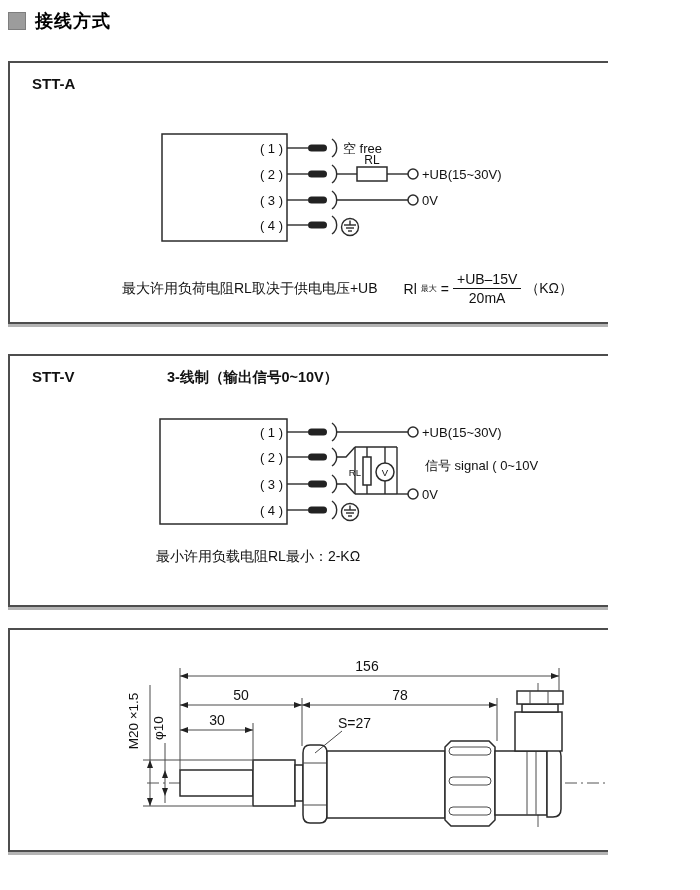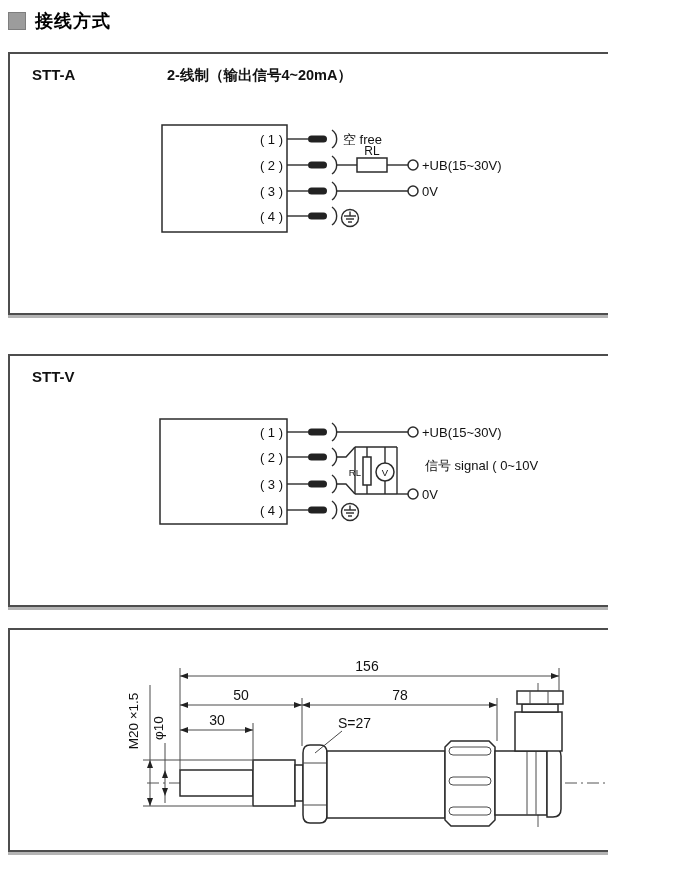--- a/index.html
+++ b/index.html
@@ -30,23 +30,22 @@
 </head>
 <body>
 
 <div class="page">
 
   <div class="section-header" style="top:9px;">
     <span class="section-sq"></span>
     <span class="section-title">接线方式</span>
   </div>
 
-  <div class="panel" style="top:52px;height:263px;">
+  <div class="panel" style="top:61px;height:263px;">
     <span class="panel-model">STT-A</span>
-    <span class="panel-sub">2-线制（输出信号4~20mA）</span>
 
     <svg class="diagram" style="left:130px;top:58px;" width="440" height="135" viewBox="0 0 440 135">
 
       <rect x="22" y="13" width="125" height="107" class="part"></rect>
 
       <text x="143" y="32" font-size="13" text-anchor="end">( 1 )</text>
       <text x="143" y="58" font-size="13" text-anchor="end">( 2 )</text>
       <text x="143" y="84" font-size="13" text-anchor="end">( 3 )</text>
       <text x="143" y="109" font-size="13" text-anchor="end">( 4 )</text>
 
@@ -85,24 +84,38 @@
       </g>
       <g>
         <circle cx="210" cy="106" r="8.5" class="wire"></circle>
         <line x1="210" y1="99.5" x2="210" y2="104" class="wire"></line>
         <line x1="204" y1="104" x2="216" y2="104" class="wire"></line>
         <line x1="206" y1="107" x2="214" y2="107" class="wire"></line>
         <line x1="208" y1="110" x2="212" y2="110" class="wire"></line>
       </g>
     </svg>
 
+    <div class="note-row" style="left:112px;top:208px;">
+      <span>最大许用负荷电阻RL取决于供电电压+UB</span>
+      <span class="formula">
+        <span>Rl</span>
+          <sub>最大</sub>
+          <span>=</span>
+        <span class="frac">
+          <span class="num">+UB–15V</span>
+          <span class="den">20mA</span>
+        </span>
+        <span>（KΩ）</span>
+      </span>
+    </div>
   </div>
 
   <div class="panel" style="top:354px;height:253px;">
     <span class="panel-model">STT-V</span>
+    <span class="panel-sub">3-线制（输出信号0~10V）</span>
 
     <svg class="diagram" style="left:130px;top:53px;" width="440" height="130" viewBox="0 0 440 130">
       <rect x="20" y="10" width="127" height="105" class="part"></rect>
       <text x="143" y="28" font-size="13" text-anchor="end">( 1 )</text>
       <text x="143" y="53" font-size="13" text-anchor="end">( 2 )</text>
       <text x="143" y="80" font-size="13" text-anchor="end">( 3 )</text>
       <text x="143" y="106" font-size="13" text-anchor="end">( 4 )</text>
 
       <g>
         <line x1="147" y1="23" x2="168" y2="23" class="wire"></line>
@@ -153,20 +166,21 @@
       </g>
       <g>
         <circle cx="210" cy="103" r="8.5" class="wire"></circle>
         <line x1="210" y1="96.5" x2="210" y2="101" class="wire"></line>
         <line x1="204" y1="101" x2="216" y2="101" class="wire"></line>
         <line x1="206" y1="104" x2="214" y2="104" class="wire"></line>
         <line x1="208" y1="107" x2="212" y2="107" class="wire"></line>
       </g>
     </svg>
 
+    <div class="note-single" style="left:146px;top:192px;">最小许用负载电阻RL最小：2-KΩ</div>
   </div>
 
 
   <div class="panel" style="top:628px;height:224px;">
     <svg class="diagram" style="left:107px;top:13px;" width="545" height="200" viewBox="0 0 545 200">
 
       <line x1="30" y1="140" x2="522" y2="140" class="cl"></line>
       <line x1="421" y1="40" x2="421" y2="188" class="cl"></line>
 
       <g>

